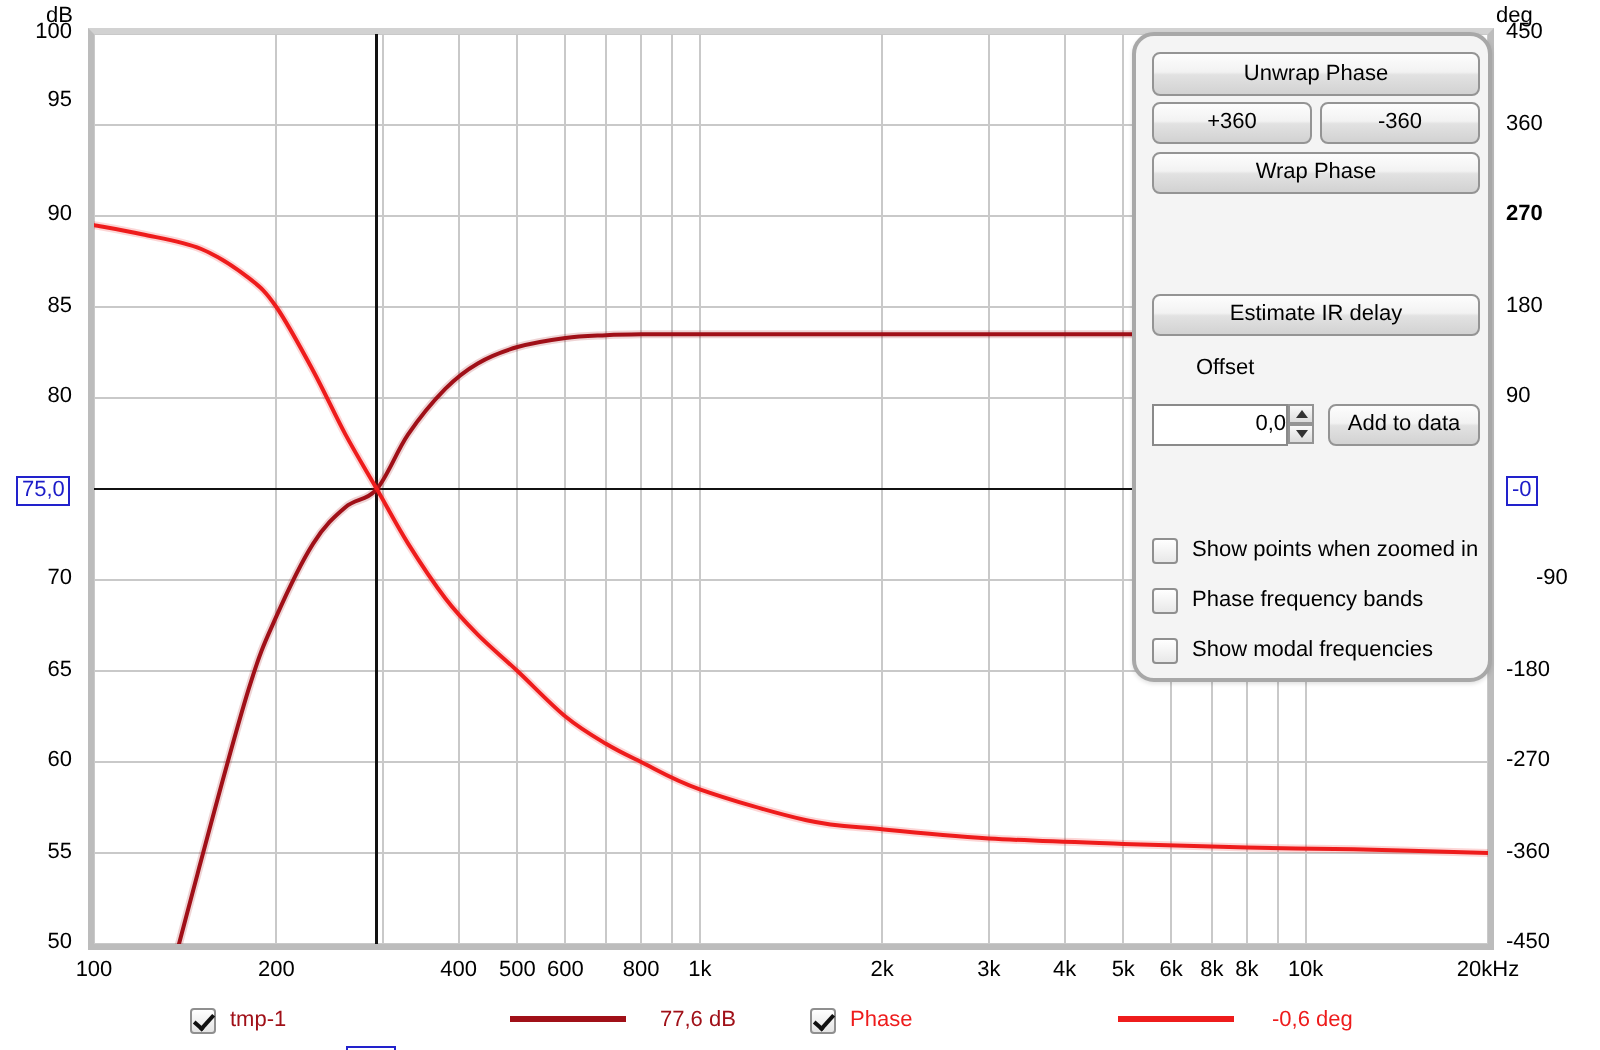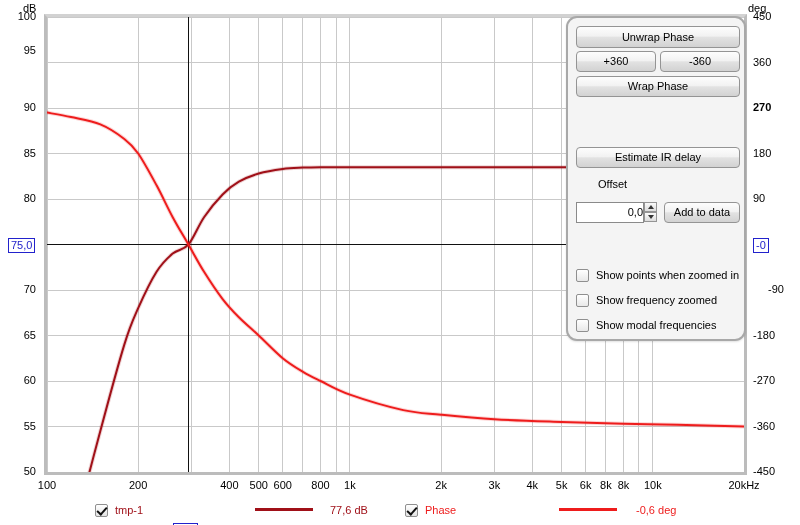--- a/index.html
+++ b/index.html
@@ -302,21 +302,21 @@
         </div>
     </div>
     <div class="btn" id="btn-addtodata">Add to data</div>
 
     <div class="cbrow" id="cb-points">
       <span class="cb"></span>
       <span class="cb-label">Show points when zoomed in</span>
     </div>
     <div class="cbrow" id="cb-bands">
       <span class="cb"></span>
-      <span class="cb-label">Show frequency zoomed</span>
+      <span class="cb-label">Phase frequency bands</span>
     </div>
     <div class="cbrow" id="cb-modal">
       <span class="cb"></span>
       <span class="cb-label">Show modal frequencies</span>
     </div>
   </div>
 
   <div id="legend">
     <div class="lg-item" id="lg-tmp1">
       <span class="lg-cb"></span>

